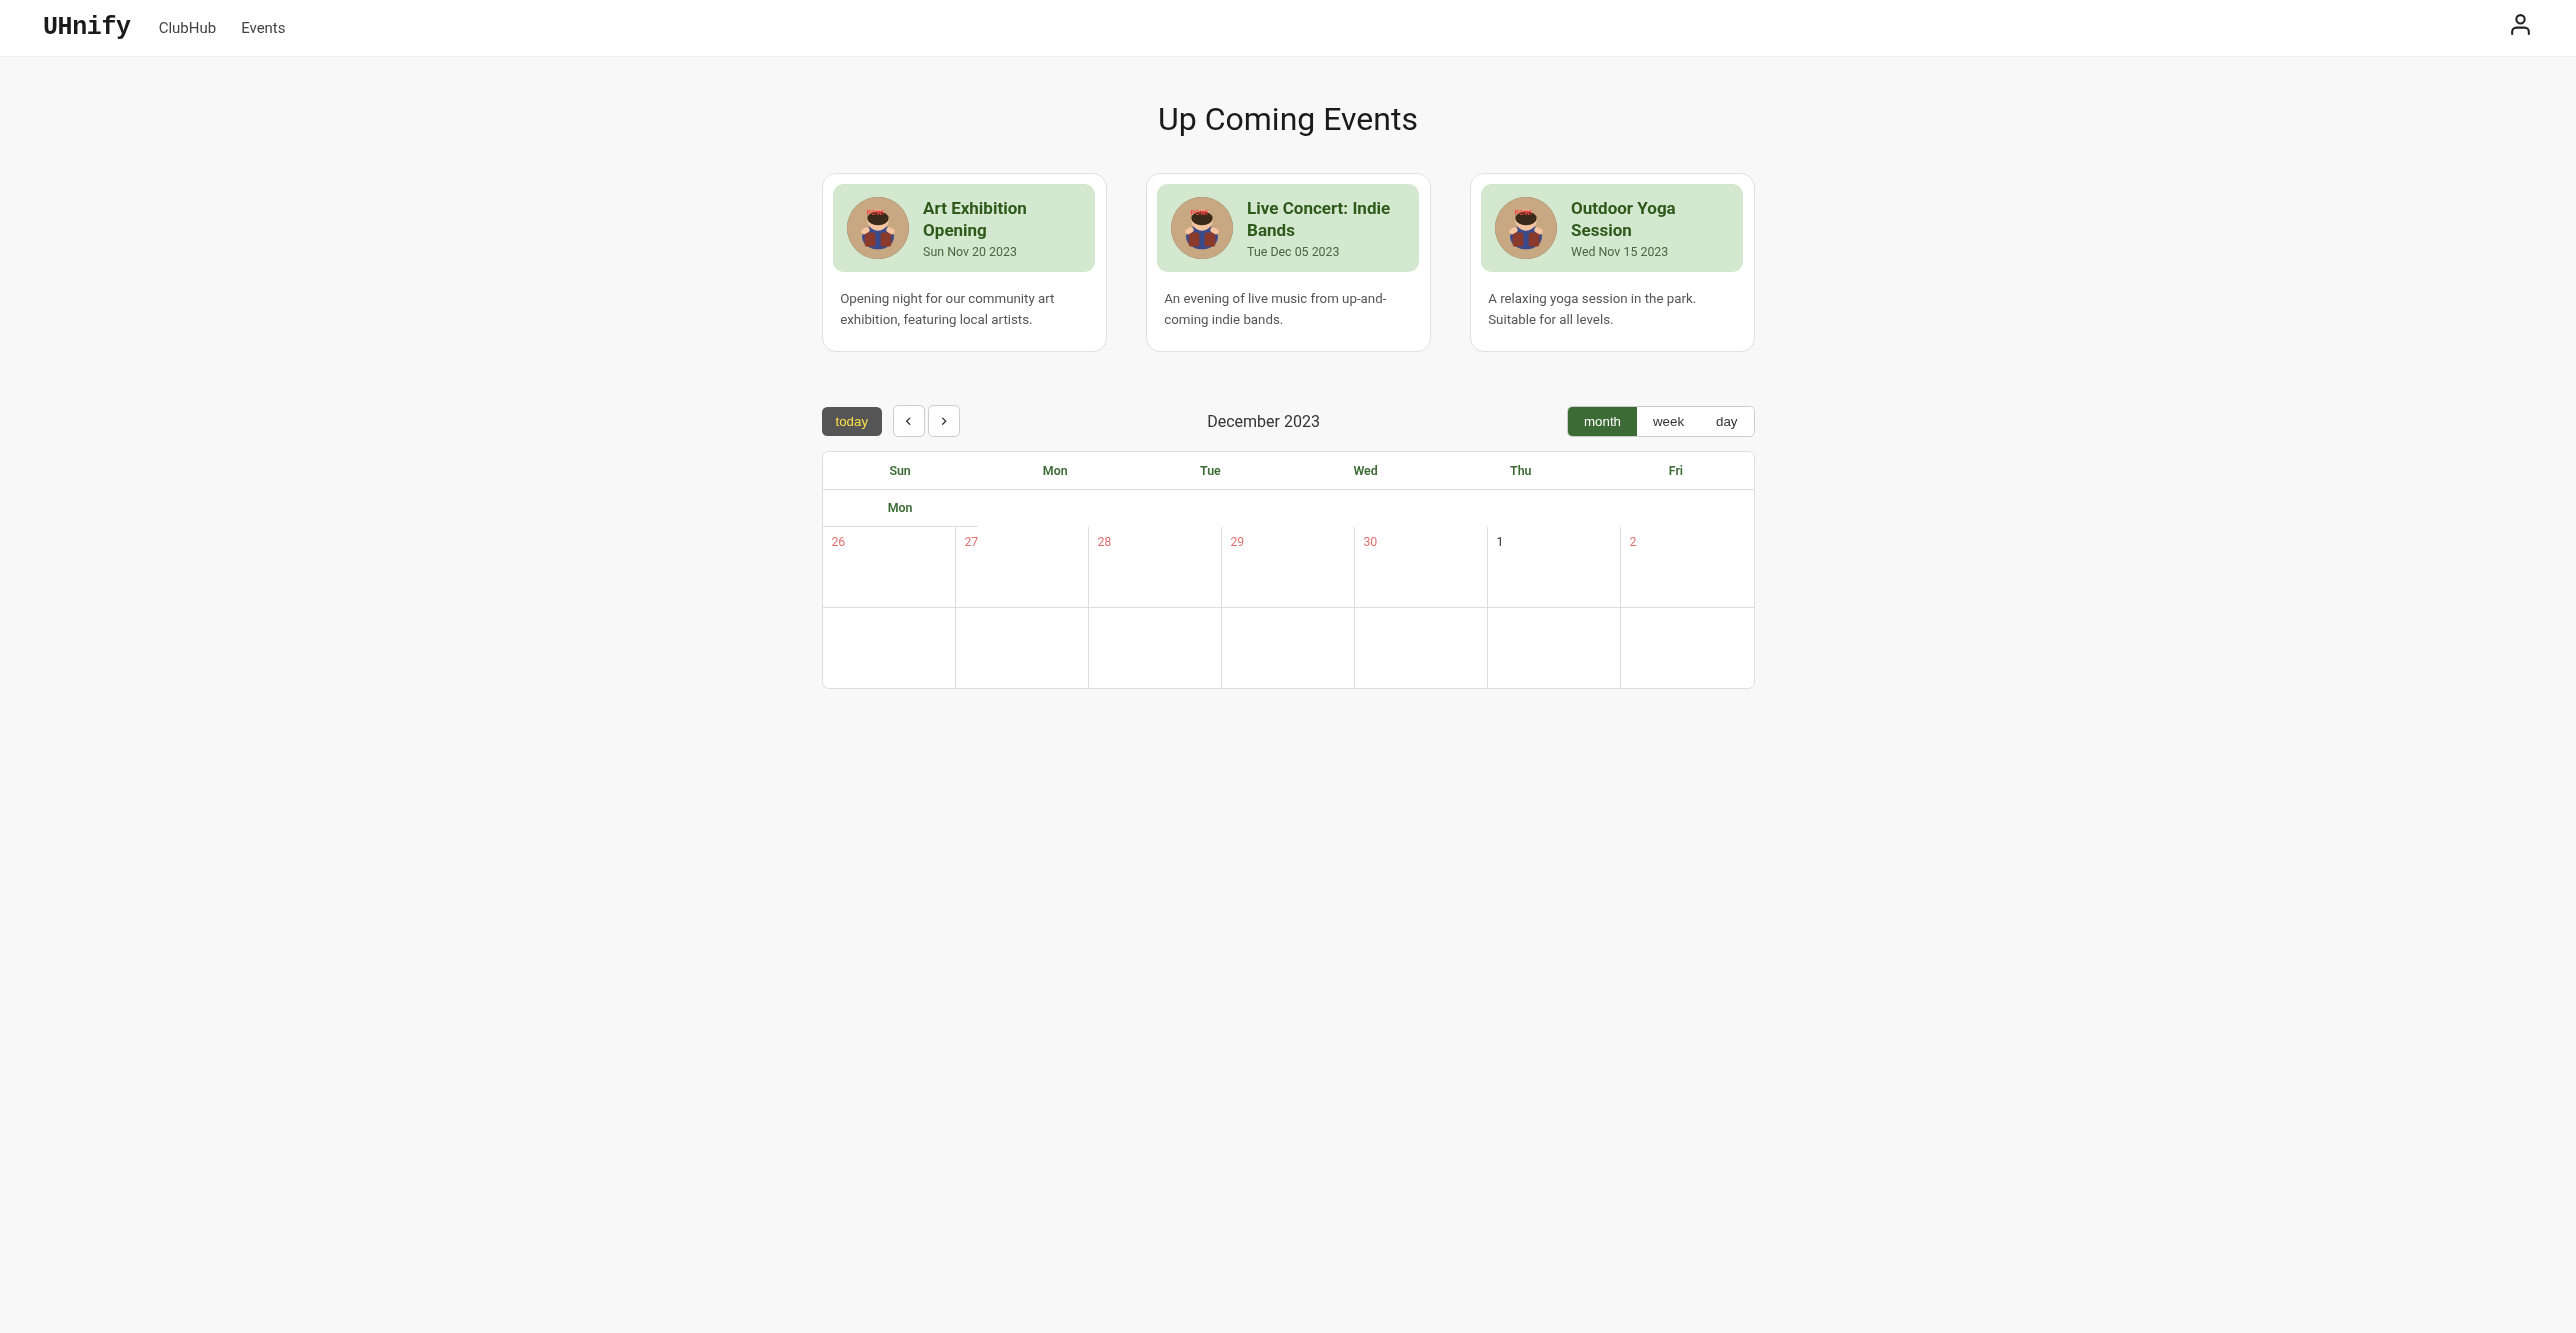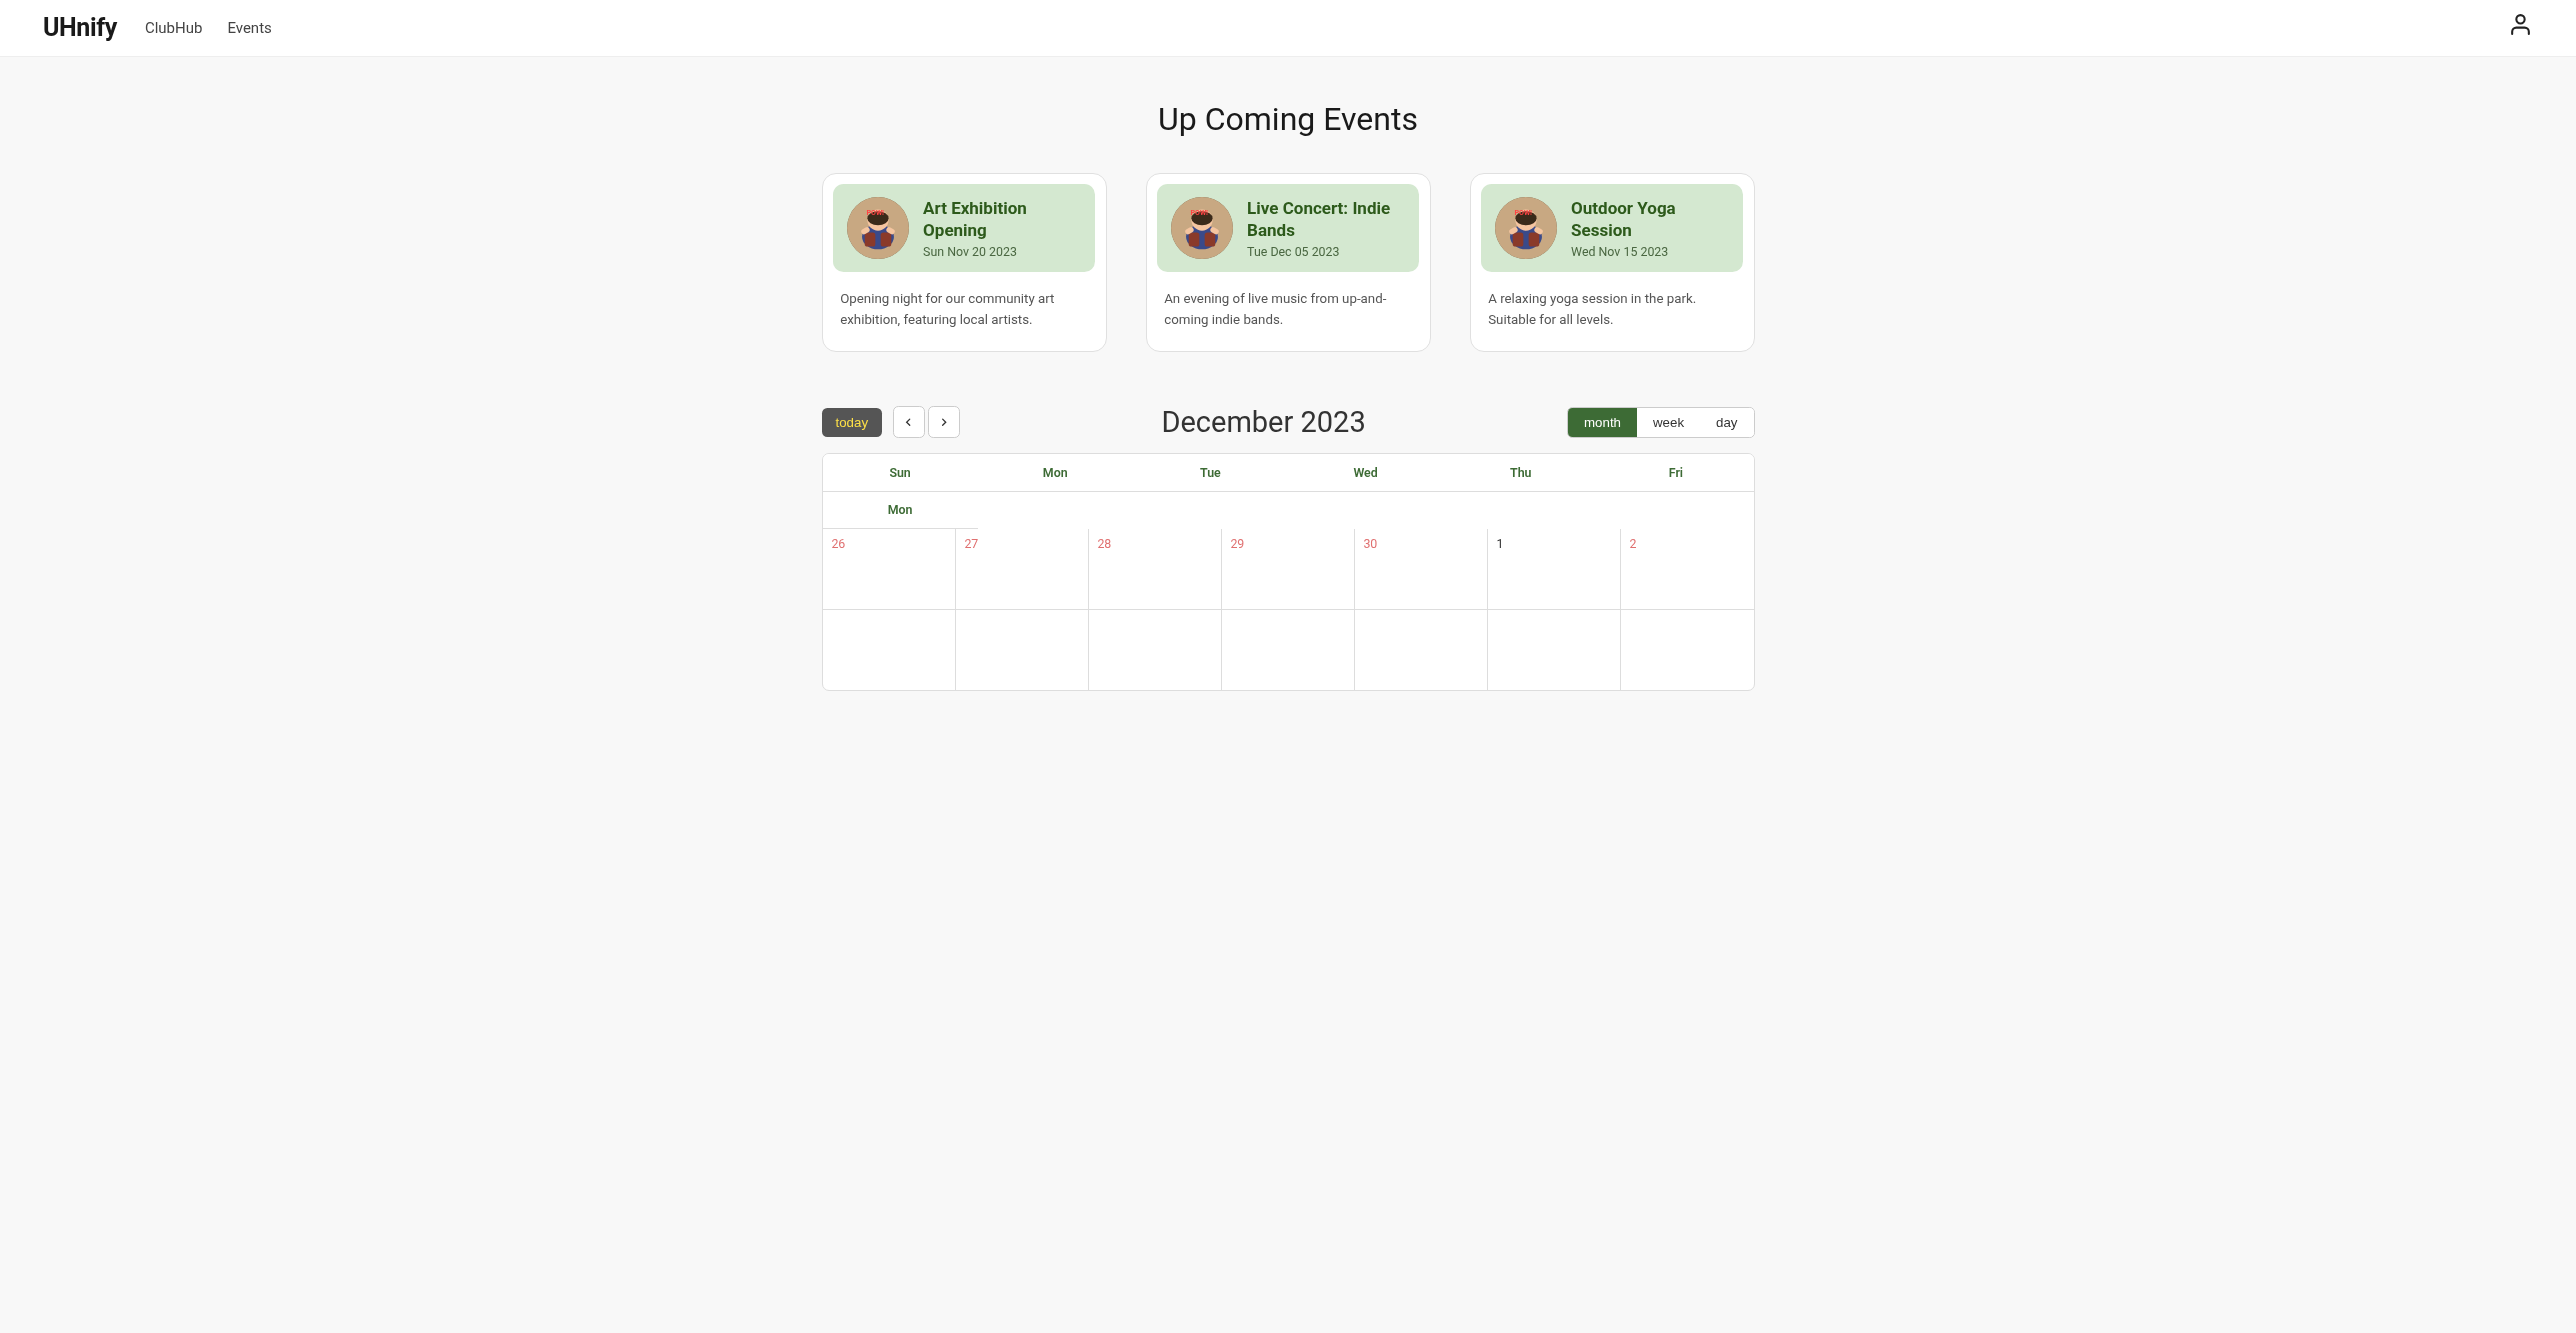--- a/index.html
+++ b/index.html
@@ -17,20 +17,21 @@
       background: #fff;
       border-bottom: 0.9px solid #eee;
       position: relative;
     }
     .navbar-brand {
       font-size: 25px;
       font-weight: 700;
       color: #1a1a1a;
       margin-right: 28px;
       letter-spacing: -0.4px;
+      font-family: Liberation Mono, monospace;
     }
     .navbar-links {
       display: flex;
       gap: 25px;
     }
     .navbar-link {
       font-size: 15px;
       color: #444;
       text-decoration: none;
       cursor: pointer;
@@ -149,21 +150,21 @@
       border-radius: 5.3px;
       width: 32px;
       height: 32px;
       display: flex;
       align-items: center;
       justify-content: center;
       font-size: 14px;
       cursor: pointer;
     }
     .calendar-month-title {
-      font-size: 29px;
+      font-size: 16px;
       font-weight: 400;
       color: #333;
       text-align: right;
       flex: 1;
     }
     .view-toggle {
       display: flex;
       border: 0.9px solid #ccc;
       border-radius: 5.3px;
       overflow: hidden;

